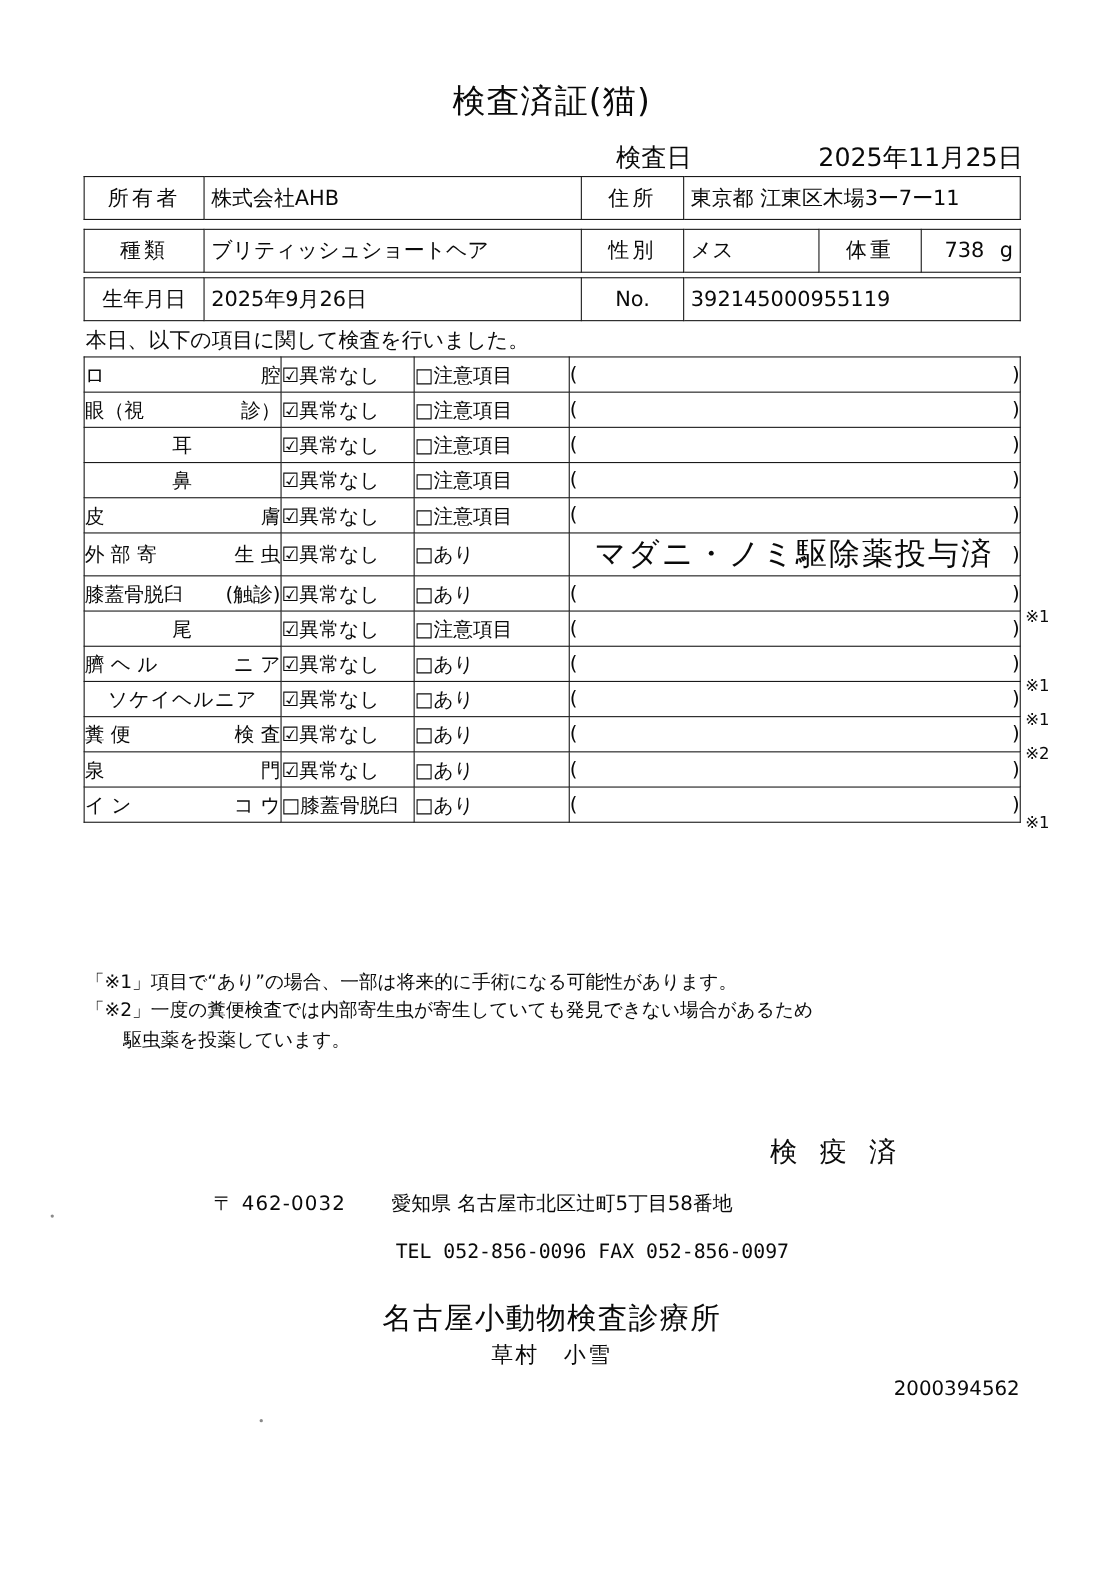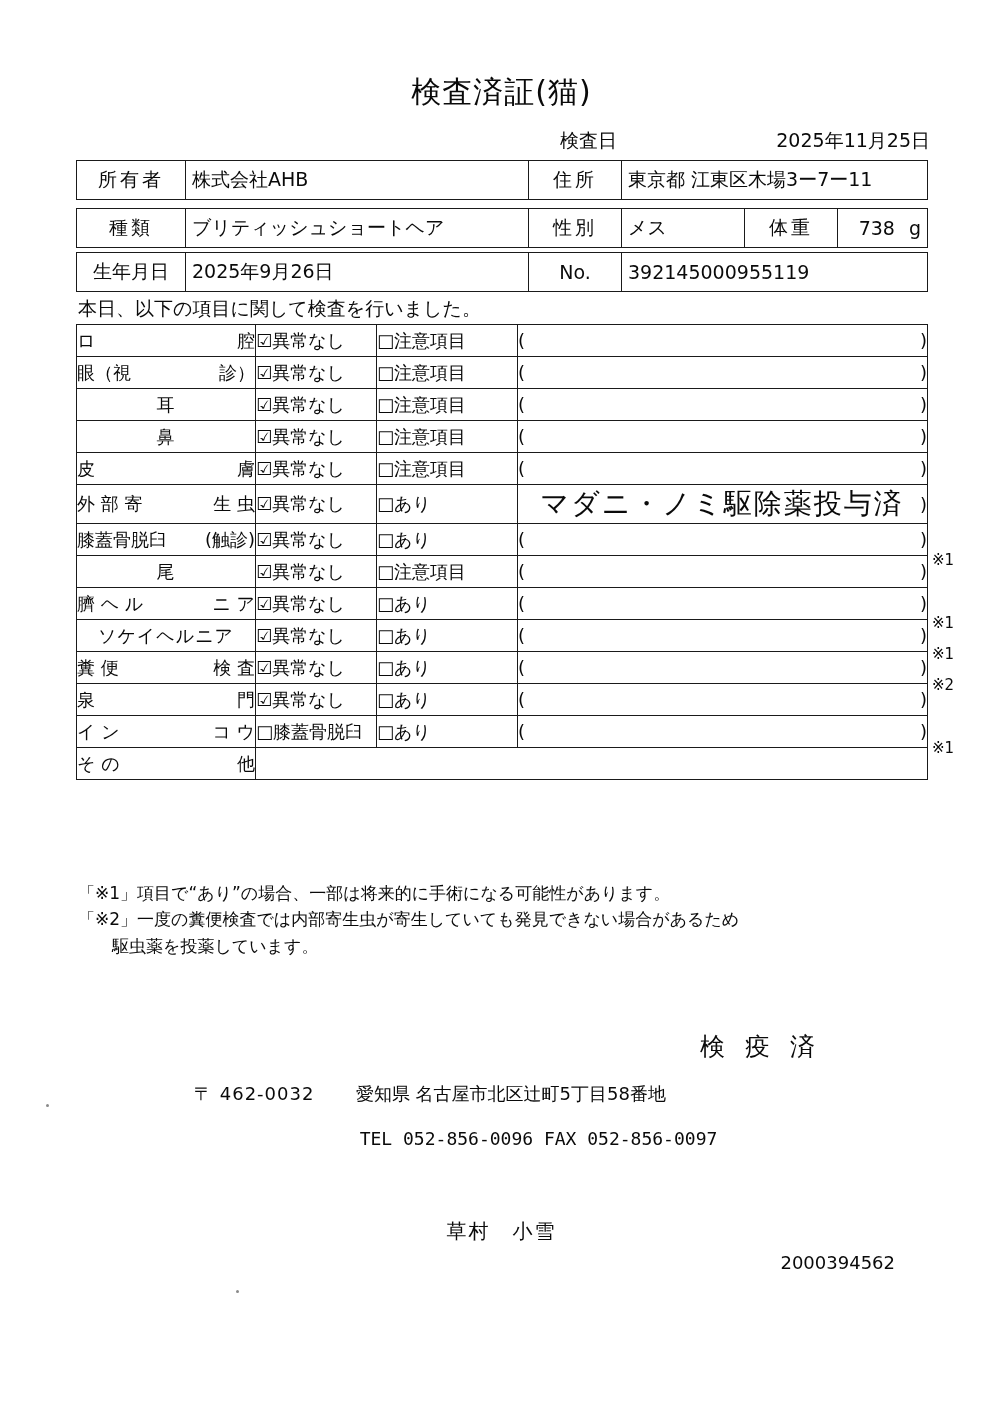--- a/index.html
+++ b/index.html
@@ -29,21 +29,21 @@
     font-size: 30px;
     letter-spacing: 1px;
     font-family: "DejaVu Sans", sans-serif;
   }
   .examdate-row {
     position: absolute;
     left: 560px; top: 128px;
     width: 370px;
     display: flex;
     justify-content: space-between;
-    font-size: 19px;
+    font-size: 23px;
     font-family: "DejaVu Sans", sans-serif;
   }
   .examdate-value { letter-spacing: 0px; }
 
   table.info {
     position: absolute;
     left: 76px;
     width: 852px;
     border-collapse: collapse;
     font-size: 19px;
@@ -206,21 +206,21 @@
     text-align: center;
     font-size: 20px;
     letter-spacing: 2px;
     font-family: Liberation Mono, monospace;
   }
   .serial {
     position: absolute;
     left: 0; top: 1252px;
     width: 1003px;
     text-align: right;
-    padding-right: 108px;
+    padding-right: 76px;
     box-sizing: border-box;
     font-size: 18px;
     font-family: "DejaVu Sans", sans-serif;
   }
   .speck {
     position: absolute;
     width: 3px; height: 3px;
     background: #8a8a8a;
     border-radius: 50%;
   }
@@ -484,29 +484,20 @@
           <td class="col-ok">□膝蓋骨脱臼</td>
           <td class="col-flag">□あり</td>
           <td class="col-paren">
             <span class="paren-wrap">
               <span>(</span>
               <span class="paren-text"></span>
               <span>)</span>
             </span>
           </td>
         </tr>
-        <tr>
-          <td class="item-name">
-            <span class="itemname-inner">
-              <span>そ の</span>
-              <span>他</span>
-            </span>
-          </td>
-          <td colspan="3"></td>
-        </tr>
       </tbody>
     </table>
   <div class="mark-col" id="mark-col">
       <div style="top: 551.1px;">※1</div>
       <div style="top: 613.7px;">※1</div>
       <div style="top: 645px;">※1</div>
       <div style="top: 676.3px;">※2</div>
       <div style="top: 738.9px;">※1</div>
     </div>
 
@@ -519,16 +510,17 @@
 
   <div class="stamp">検 疫 済</div>
 
   <div class="addr">
     <span class="zip">〒 462-0032</span>
     <span style="display:inline-block;width:30px;"></span>
     <span>愛知県 名古屋市北区辻町5丁目58番地</span>
   </div>
 
   <div class="tel">TEL 052-856-0096  FAX 052-856-0097</div>
+  <div class="clinic">名古屋小動物検査診療所</div>
   <div class="person">草村　小雪</div>
   <div class="serial">2000394562</div>
 
 </div>
 
 </body></html>

